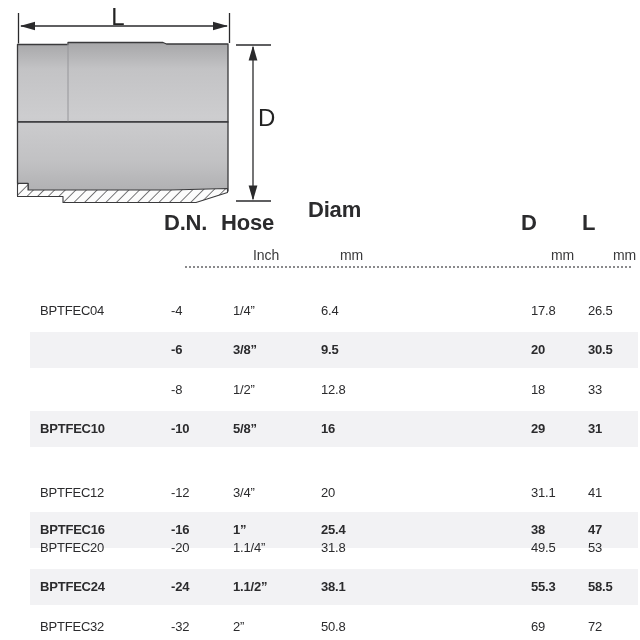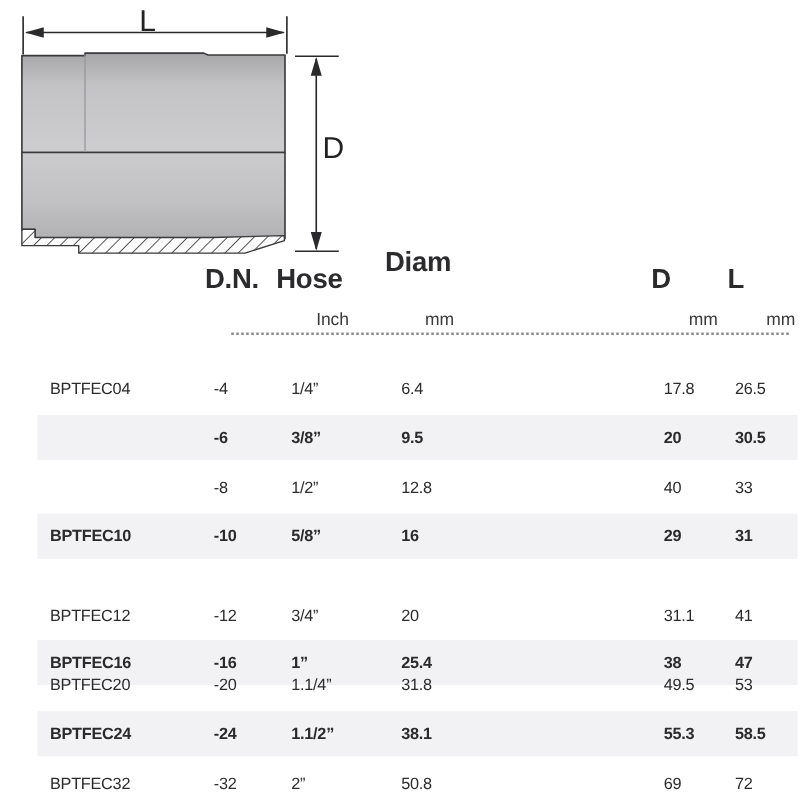--- a/index.html
+++ b/index.html
@@ -102,21 +102,21 @@
     <span class="c dn">-6</span>
     <span class="c hose">3/8”</span>
     <span class="c diam">9.5</span>
     <span class="c d">20</span>
     <span class="c l">30.5</span>
   </div>
       <div class="row" style="top: 371.5px;">
     <span class="c dn">-8</span>
     <span class="c hose">1/2”</span>
     <span class="c diam">12.8</span>
-    <span class="c d">40</span>
+    <span class="c d">18</span>
     <span class="c l">33</span>
   </div>
       <div class="row hl" style="top: 411px;">
     <span class="c part">BPTFEC10</span>
     <span class="c dn">-10</span>
     <span class="c hose">5/8”</span>
     <span class="c diam">16</span>
     <span class="c d">29</span>
     <span class="c l">31</span>
   </div>

